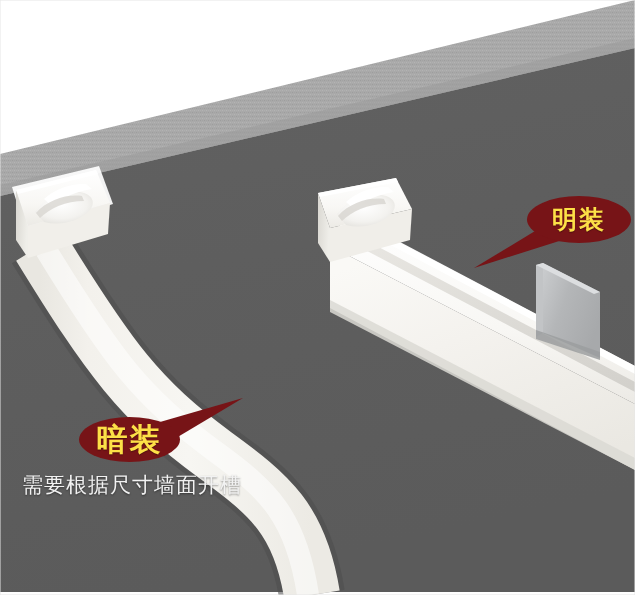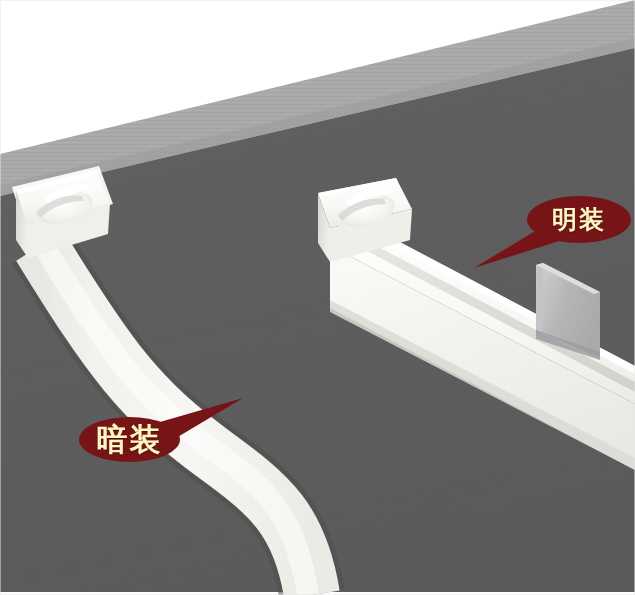--- a/index.html
+++ b/index.html
@@ -13,21 +13,21 @@
     box-sizing:border-box;
   }
 
   
   #scene{position:absolute;inset:0;width:635px;height:595px;display:block;}
 
   
   .bubble{
     position:absolute;
     display:flex;align-items:center;justify-content:center;
-    color:#fef9c3;
+    color:#fde047;
     font-weight:bold;
     letter-spacing:2px;
     white-space:nowrap;
     text-shadow:0 1px 1px rgba(0,0,0,.35);
   }
   #bubble-ming{
     left:527px;top:196px;width:104px;height:47px;
     border-radius:50% / 50%;
     background:#771417;
     font-size:25px;
@@ -189,14 +189,15 @@
   </svg>
 
   <div class="bubble" id="bubble-ming">
     <span>明装</span>
   </div>
 
   <div class="bubble" id="bubble-an">
     <span>暗装</span>
   </div>
 
+  <div id="caption">需要根据尺寸墙面开槽</div>
 
 </div>
 
 </body></html>

